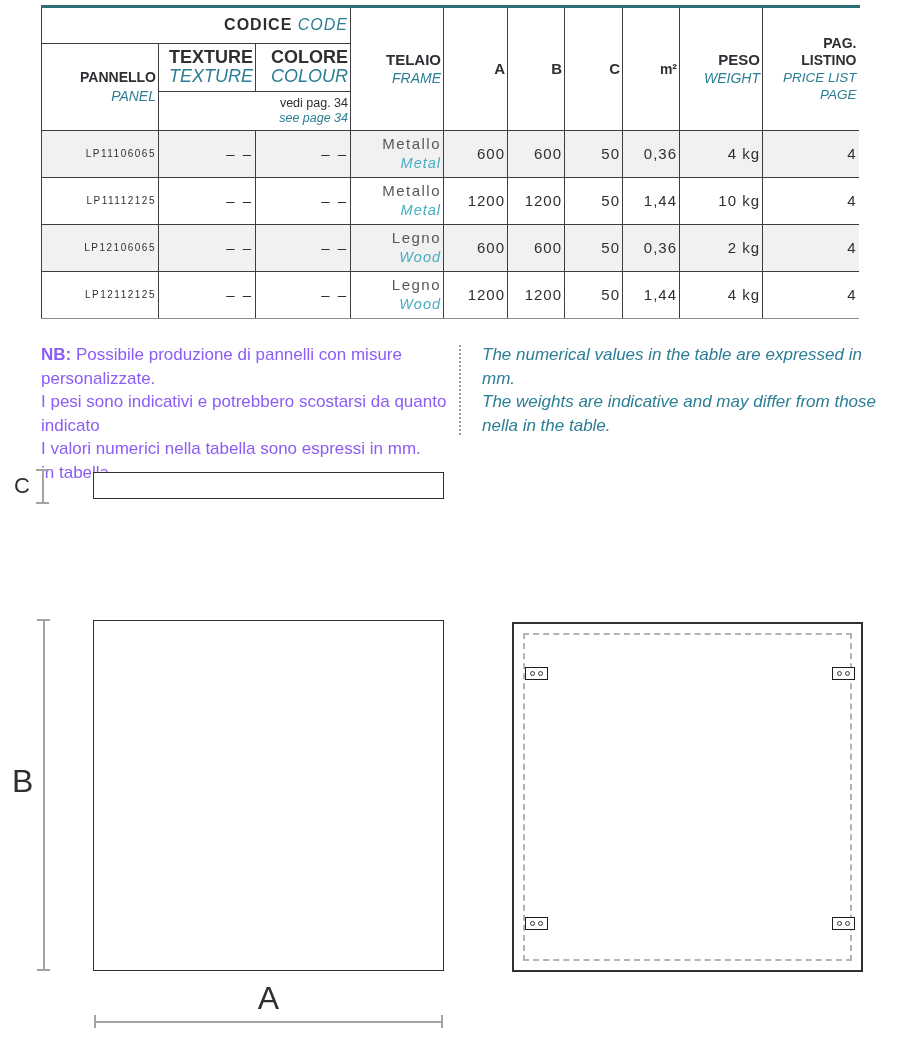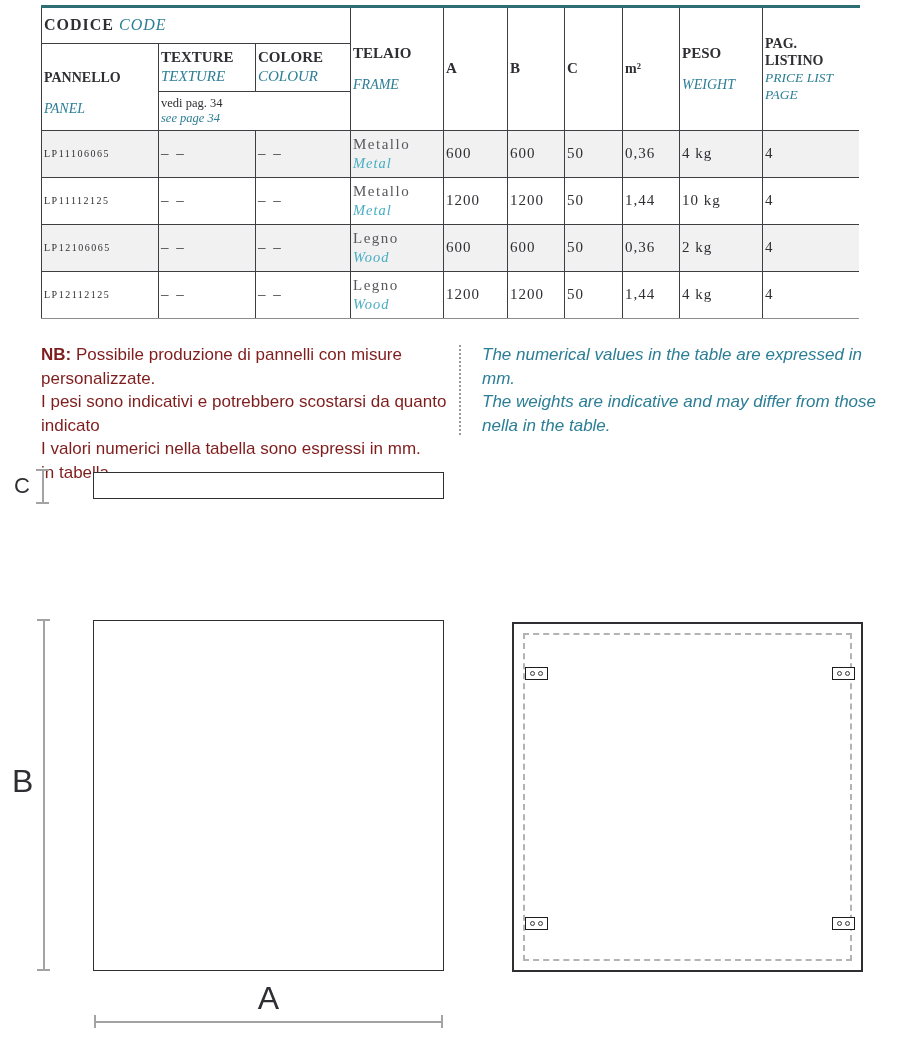--- a/index.html
+++ b/index.html
@@ -6,47 +6,47 @@
   html,body { width:899px; height:1047px; background:#ffffff;
     font-family:"Liberation Sans", sans-serif; position:relative; overflow:hidden; }
   .abs { position:absolute; }
 
   
   .teal-topline { left:41px; top:5px; width:819px; height:3px; background:#2d6e74; }
 
   
   table.spec { position:absolute; left:41px; top:8px; width:817px;
     border-collapse:collapse; table-layout:fixed; }
-  table.spec td { border:1px solid #3d3d42; text-align:left; vertical-align:middle;
-    padding:2px 2px; color:#2f2e33;font-family:Liberation Serif, serif; }
+  table.spec td { border:1px solid #3d3d42; text-align:right; vertical-align:middle;
+    padding:2px 2px; color:#2f2e33; }
   table.spec td.no-right { border-right:none; }
   table.spec tr.h1 td { border-top:none; }
   table.spec tr.last td { border-bottom:1px solid #8c8c8c; }
   tr.h1 { height:35px; } tr.h2 { height:48px; } tr.h3 { height:39px; }
   tr.dr { height:47px; }
   tr.dr.zebra td { background:#f1f1f2; }
 
   .b-it   { font-weight:bold; color:#2f2e33; }
   .i-teal { font-style:italic; color:#2b7e95; }
   .stack span { display:block; line-height:19px; }
-  .fs16 { font-size:16px; } .fs15 { font-size:15px; } .fs14 { font-size:14px;margin-top:12px; }
-  .fs13 { font-size:15px; } .fs12 { font-size:12.5px; }
+  .fs16 { font-size:16px; } .fs15 { font-size:15px; } .fs14 { font-size:14px; }
+  .fs13 { font-size:18px; } .fs12 { font-size:12.5px; }
   .codice-cell { letter-spacing:1px; }
   .pagcell span { display:block; line-height:17px; }
   .pagcell .b-it { font-size:14px; }
   .pagcell .i-teal { font-size:13.5px; }
 
   .code-val { color:#4d4d52; font-size:10px; letter-spacing:1.5px;margin-top:45px; }
   .dash-val { color:#4d4d52; font-size:15px; letter-spacing:2px; }
   .num-val  { color:#4d4d52; font-size:15px; letter-spacing:1px; }
   .frame-it { display:block; color:#58575c; font-size:15px; letter-spacing:1.5px; line-height:20px; }
   .frame-en { display:block; color:#48aec2; font-size:14.5px; font-style:italic; letter-spacing:1px; line-height:19px; }
 
   
-  .note-it { left:41px; top:343px; width:414px; font-size:17px; color:#7f1d1d; }
+  .note-it { left:41px; top:343px; width:414px; font-size:17px; color:#8b5cf6; }
   .note-it div { line-height:23.5px; }
   .note-en { left:482px; top:343px; width:405px; font-size:17px; color:#2b7e95; font-style:italic; }
   .note-en div { line-height:23.5px; }
   .note-label { font-weight:bold; }
   .dotted-divider { left:459px; top:345px; height:90px; width:0;
     border-left:2px dotted #9a9a9a; }
   .c-label { left:14px; top:473px; font-size:22px; color:#2f2e33; }
   .vdim { width:13px; border-top:2px solid #a3a3a3; border-bottom:2px solid #a3a3a3; }
   .vdim::before { content:""; display:block; width:2px; height:100%; margin:0 auto; background:#a3a3a3; }
   .c-dim { left:36px; top:469px; height:35px; }

